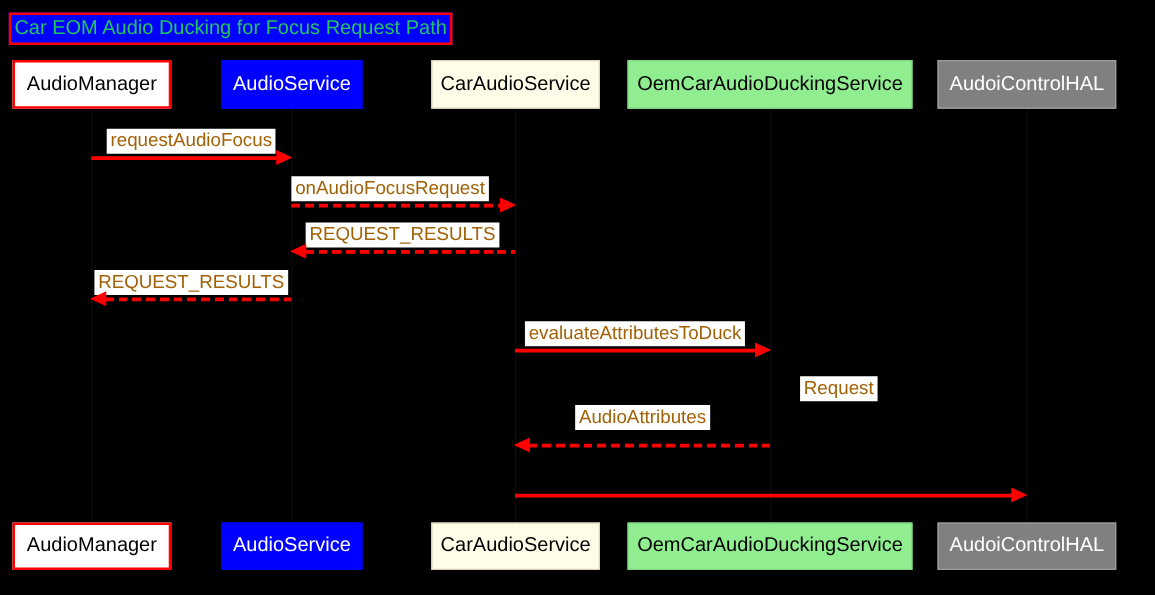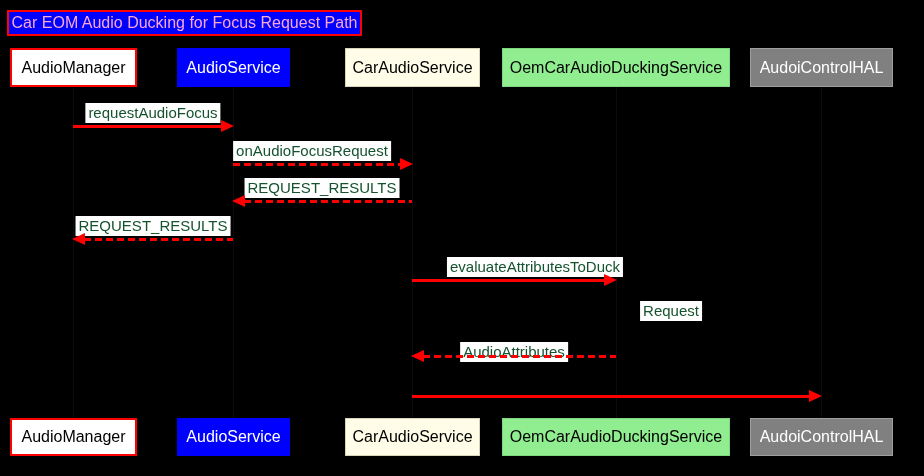--- a/index.html
+++ b/index.html
@@ -29,21 +29,21 @@
   .participant.actor-0 { border:2px solid #ff0000; }
   .participant.bottom { height:38px; top:418px; }
   .participant.top { top:48px; }
 
   
   .lifeline { position:absolute; width:1px; top:87px; height:331px; background:#0c0c0c; }
 
   
   .msg-label {
     position:absolute; transform:translateX(-50%);
-    background:#fff; color:#14532d;
+    background:#fff; color:#a16207;
     font-size:15px; line-height:20px; padding:0 3px;
     white-space:nowrap;
   }
 
   
   .arrow { position:absolute; height:3px; }
   .arrow .line { position:absolute; top:0; height:3px; }
   .arrow.right .line { left:0; right:11px; }
   .arrow.left  .line { left:11px; right:0; }
   .arrow .line.solid  { background:#ff0000; }
@@ -55,21 +55,21 @@
     border-top:6px solid transparent; border-bottom:6px solid transparent;
   }
   .arrow.right .head { right:-1px; border-left:13px solid #ff0000; }
   .arrow.left  .head { left:-1px;  border-right:13px solid #ff0000; }
 </style>
 </head>
 <body>
 
 <div id="diagram">
 
-  <div class="title-box" style="background-color: rgb(0, 0, 255); color: #f9a8d4; border-color: rgb(255, 0, 0); text-align: center;">Car EOM Audio Ducking for Focus Request Path</div>
+  <div class="title-box" style="background-color: rgb(0, 0, 255); color: #22c55e; border-color: rgb(255, 0, 0); text-align: center;">Car EOM Audio Ducking for Focus Request Path</div>
 
   <div class="lifeline" style="left:73px"></div>
   <div class="lifeline" style="left:233px"></div>
   <div class="lifeline" style="left:412px"></div>
   <div class="lifeline" style="left:616px"></div>
   <div class="lifeline" style="left:821px"></div>
 
   <div class="participant top actor-0" style="left: 10px; width: 127px; background-color: rgb(255, 255, 255); color: rgb(0, 0, 0); border-color: rgb(255, 0, 0);">AudioManager</div>
   <div class="participant top" style="left: 177px; width: 113px; background-color: rgb(0, 0, 255); color: rgb(255, 255, 255); border-color: rgb(0, 0, 255);">AudioService</div>
   <div class="participant top" style="left: 345px; width: 135px; background-color: rgb(255, 253, 231); color: rgb(0, 0, 0); border-color: rgb(217, 212, 184);">CarAudioService</div>
@@ -93,29 +93,29 @@
     <div class="line dashed"></div>
       <div class="head"></div>
   </div>
 
   <div class="msg-label" style="left:153px;top:216px">REQUEST_RESULTS</div>
   <div class="arrow left" style="left:73px;top:238px;width:160px">
     <div class="line dashed"></div>
       <div class="head"></div>
   </div>
 
-  <div class="msg-label" style="left:535px;top:257px">evaluateAttributesToDuck</div>
+  <div class="msg-label" style="left:508px;top:257px">evaluateAttributesToDuck</div>
   <div class="arrow right" style="left:412px;top:279px;width:204px">
     <div class="line solid"></div>
       <div class="head"></div>
   </div>
 
   <div class="msg-label" style="left:671px;top:301px">Request</div>
 
-  <div class="msg-label" style="left:514px;top:342px">AudioAttributes</div>
+  <div class="msg-label" style="left:514px;top:324px">AudioAttributes</div>
   <div class="arrow left" style="left:412px;top:355px;width:204px">
     <div class="line dashed"></div>
       <div class="head"></div>
   </div>
 
   <div class="arrow right" style="left:412px;top:395px;width:409px">
     <div class="line solid"></div>
       <div class="head"></div>
   </div>
 

